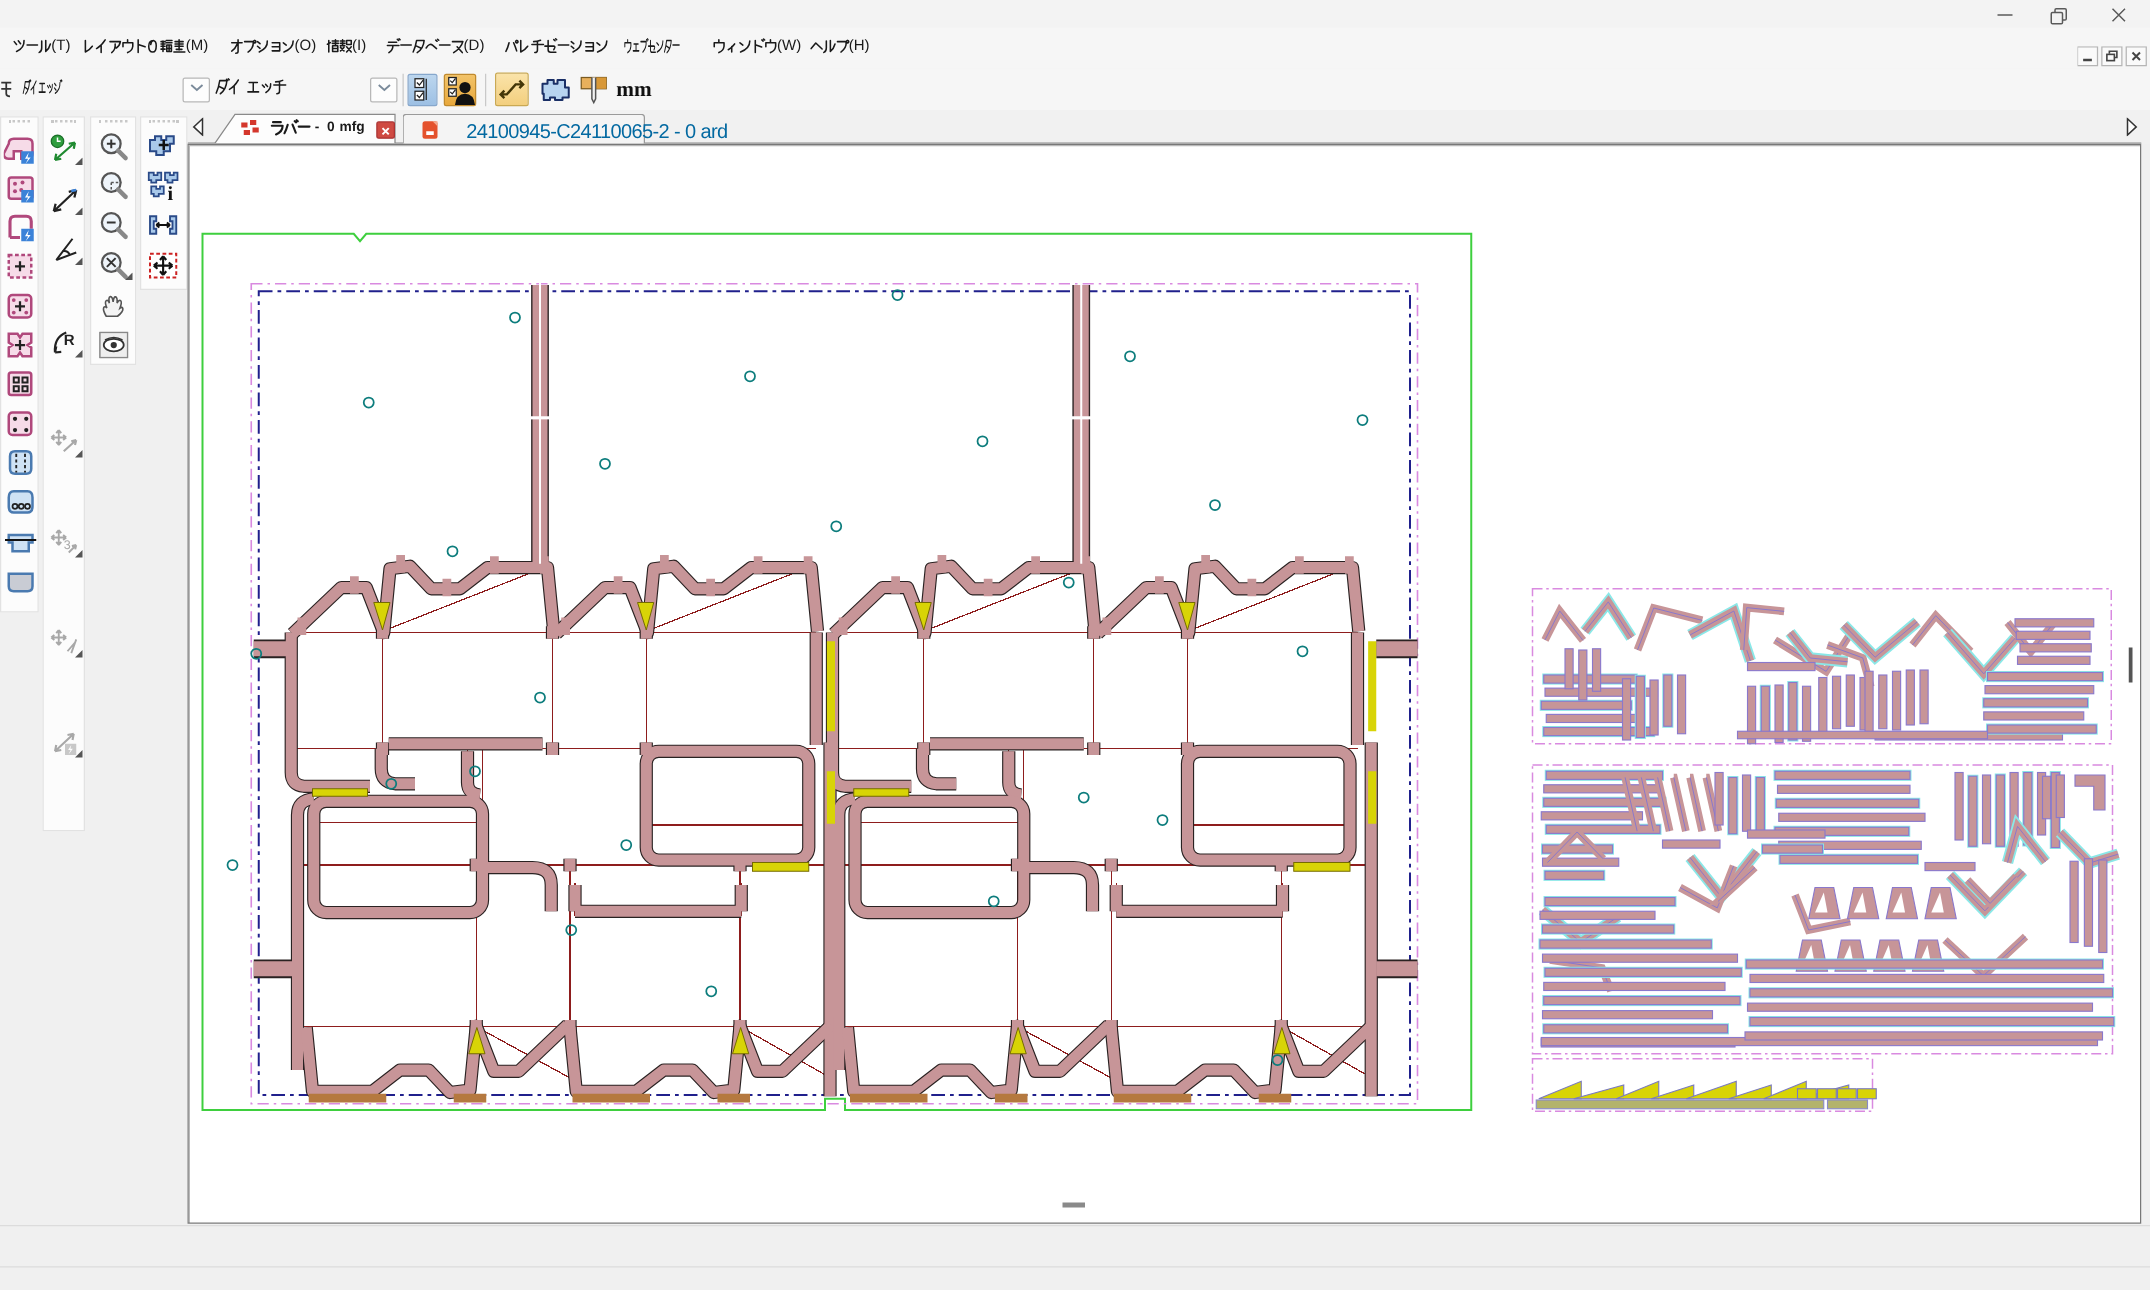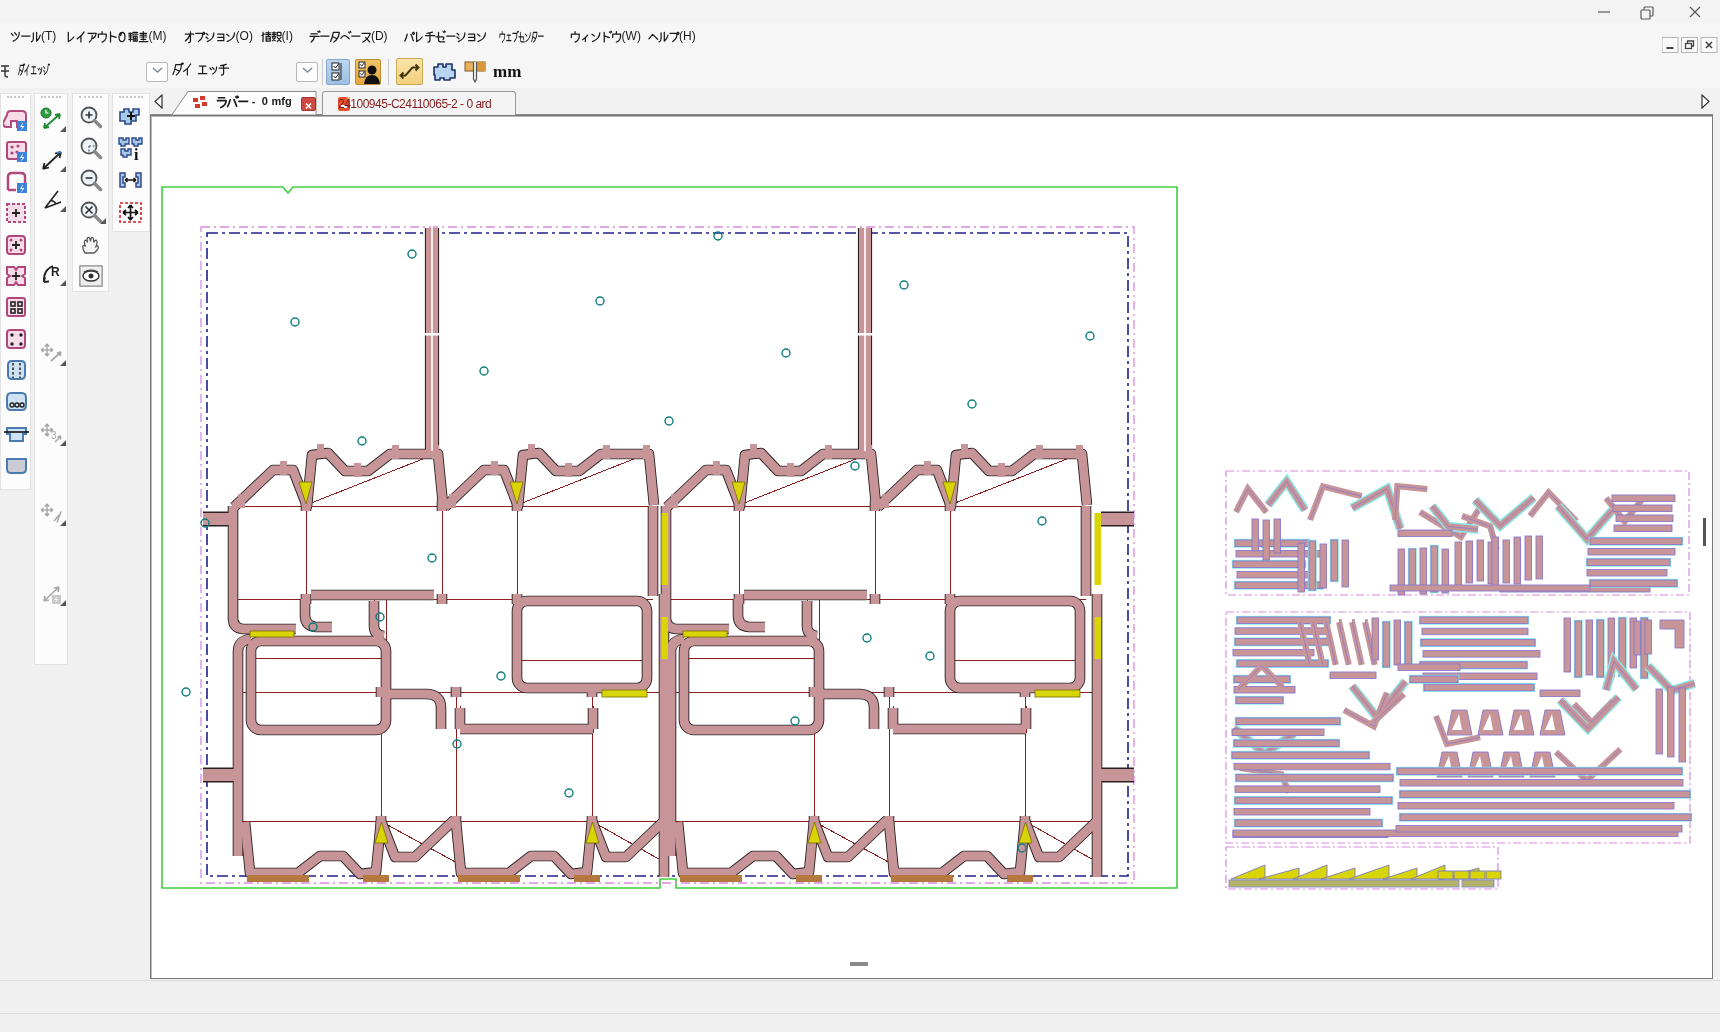--- a/index.html
+++ b/index.html
@@ -190,21 +190,21 @@
     </svg></span>
 <div class="abs" style="left:301px;top:97px;width:15px;height:14px;background:#cf4a42;border:1px solid #a33;border-radius:2px"><svg width="13" height="12">
       <path d="M4,3.5 l5,5 m0,-5 l-5,5" stroke="#fff" stroke-width="1.6"></path>
     </svg></div>
 <div class="abs" style="left:322px;top:91px;width:194px;height:24px;background:#f4f4f4;border:1px solid #9a9a9a;border-bottom:none;border-radius:3px 3px 0 0"></div>
 <svg class="abs" style="left:337px;top:96px" width="15" height="16">
     <rect x="1" y="1" width="12" height="14" rx="2" fill="#e4512c"></rect>
     <path d="M9,1 h4 v4 z" fill="#f4a98e"></path>
     <rect x="4" y="9" width="6" height="3" fill="#fff"></rect>
   </svg>
-<span class="abs" style="left:338px;top:97px;font-size:12px;letter-spacing:-0.5px;color:#7f1d1d">24100945-C24110065-2 - 0 ard</span>
+<span class="abs" style="left:373px;top:97px;font-size:16px;letter-spacing:-0.5px;color:#0369a1">24100945-C24110065-2 - 0 ard</span>
 <svg class="abs" style="left:1698px;top:94px" width="14" height="15">
     <path d="M4,1 L11,7.5 L4,14 z" fill="#fdfdfd" stroke="#333" stroke-width="1.2"></path>
   </svg>
 <div class="palette" style="left:0;top:93px;width:31px;height:397px">
     <div class="grip"></div>
   </div>
 <div class="abs" style="left:1px;top:107px;width:29px;height:29px">
     <svg width="27" height="27" style="position:absolute;left:2px">
       <path d="M4,8 q0,-4 4,-4 h11 q4,0 4,4 v8 q0,4 -4,4 h-5 v-6 h-6 v6 h-4 q-4,0 -4,-4 z" fill="#f6dbe8" stroke="#b0487c" stroke-width="2"></path>
       <rect x="14" y="14" width="10" height="10" fill="#3b82d8"></rect>

